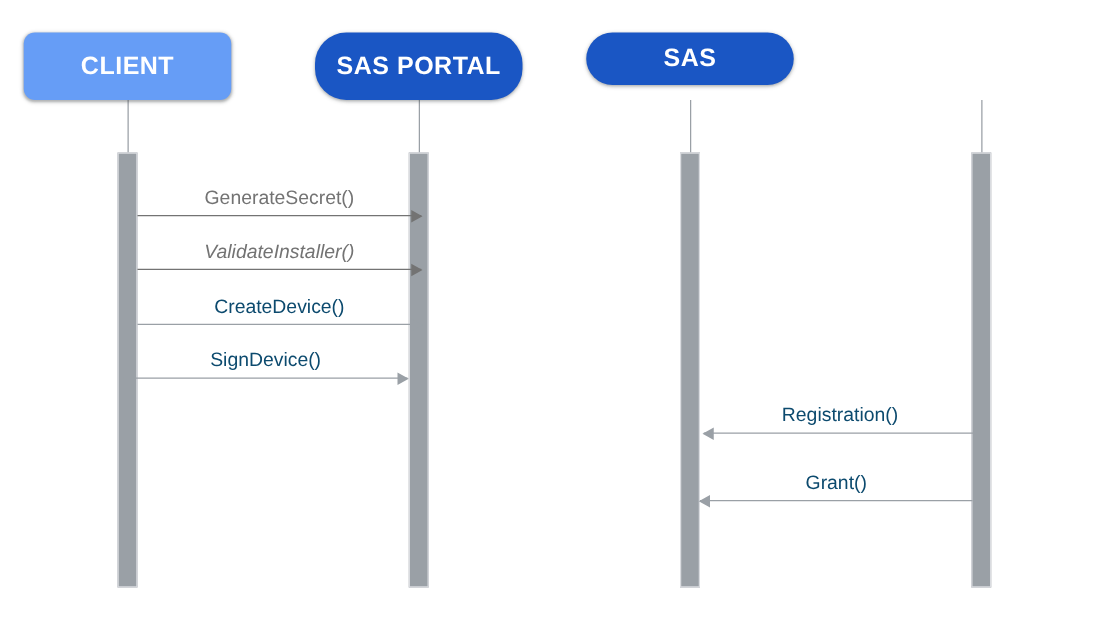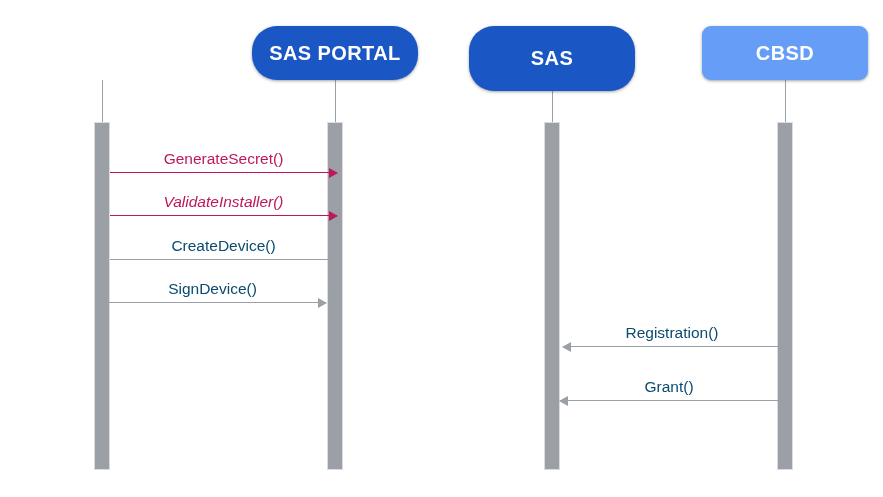--- a/index.html
+++ b/index.html
@@ -84,21 +84,21 @@
     position: absolute;
     bottom: 7px;
     left: 0;
     width: 100%;
     text-align: center;
     font-size: 15.5px;
     color: currentColor;
     white-space: nowrap;
     line-height: 1.1;
   }
-  .message.green { color: #be185d; }
+  .message.green { color: #737373; }
   .message.gray  { color: #0c4a6e; }
   .message.gray .line { border-top-color: #9aa0a6; }
   .message.gray .head { border-left-color: #9aa0a6; border-right-color: #9aa0a6; }
 </style>
 </head>
 <body>
 
 <div id="diagram-canvas" style="width: 883px; height: 497px; background: rgb(255, 255, 255);">
     <div class="lifeline" style="left: 102px; top: 80px; height: 42px;"></div>
     <div class="activation-bar" style="left: 94px; top: 122px; width: 16px; height: 348px; background: rgb(154, 160, 166);"></div>
@@ -131,22 +131,22 @@
     <div class="message leftward gray" style="left: 563px; top: 346px; width: 218px;">
       <div class="line"></div>
       <div class="head"></div>
       <div class="label">Registration()</div>
     </div>
     <div class="message leftward gray" style="left: 560px; top: 400px; width: 218px;">
       <div class="line"></div>
       <div class="head"></div>
       <div class="label">Grant()</div>
     </div>
+    <div class="participant-box light" style="left: 19px; top: 26px; width: 166px; height: 54px; background: rgb(102, 157, 246);">
+      <span>CLIENT</span>
+    </div>
     <div class="participant-box dark" style="left: 252px; top: 26px; width: 166px; height: 54px; background: rgb(26, 86, 196);">
       <span>SAS PORTAL</span>
     </div>
-    <div class="participant-box dark" style="left: 469px; top: 26px; width: 166px; height: 65px; background: rgb(26, 86, 196);">
+    <div class="participant-box dark" style="left: 469px; top: 26px; width: 166px; height: 42px; background: rgb(26, 86, 196);">
       <span>SAS</span>
-    </div>
-    <div class="participant-box light" style="left: 702px; top: 26px; width: 166px; height: 54px; background: rgb(102, 157, 246);">
-      <span>CBSD</span>
     </div>
   </div>
 
 </body></html>

